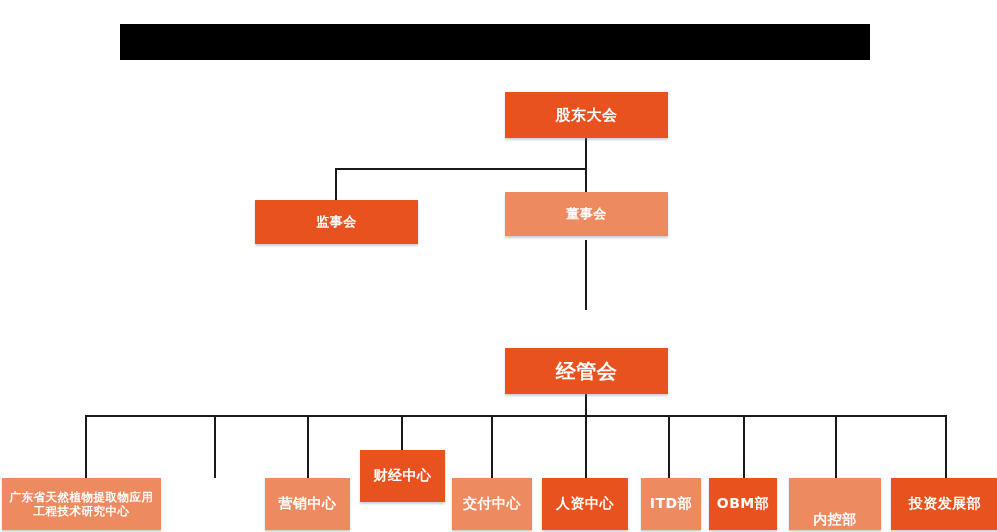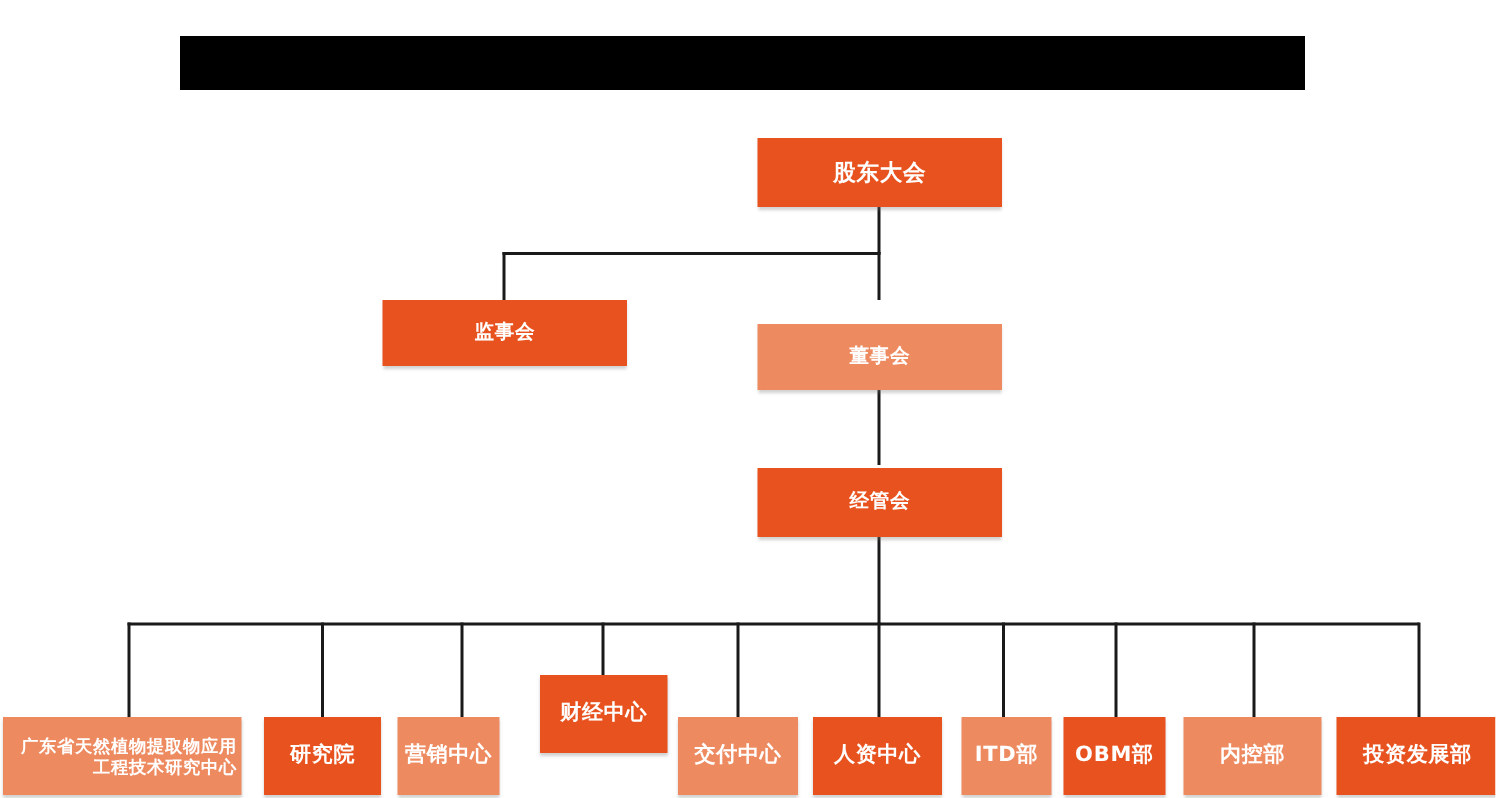--- a/index.html
+++ b/index.html
@@ -47,23 +47,23 @@
     letter-spacing: 0.5px;
     box-shadow: 0 2px 2px rgba(120,120,120,0.35);
     line-height: 1.25;
     padding: 2px 3px;
   }
   .node.dark  { background: #e8521e; }
   .node.light { background: #ee8a60; }
 
   .node.lvl1 { font-size: 15px; }
   .node.lvl2 { font-size: 13px; }
-  .node.lvl3 { font-size: 13px; }
+  .node.lvl3 { font-size: 20px; margin-top: 36px; }
   .node.leaf { font-size: 14px; }
-  .node.leaf.small { font-size: 11.5px; font-weight: bold; text-align: right; }
+  .node.leaf.small { font-size: 11.5px; font-weight: bold; }
 </style>
 </head>
 <body>
 
 <div id="canvas">
 
   <div class="title-bar"></div>
 
   <div class="line v" style="left:585px; top:138px; height:31px;"></div>
 
@@ -91,37 +91,34 @@
   <div class="line v" style="left:945px; top:415px; height:63px;"></div>
 
   <div class="node dark lvl1" style="left:505px; top:92px; width:163px; height:46px;">
     <span>股东大会</span>
   </div>
 
   <div class="node dark lvl2" style="left:255px; top:200px; width:163px; height:44px;">
     <span>监事会</span>
   </div>
 
-  <div class="node light lvl2" style="left:505px; top:216px; width:163px; height:44px;">
+  <div class="node light lvl2" style="left:505px; top:192px; width:163px; height:44px;">
     <span>董事会</span>
   </div>
 
   <div class="node dark lvl3" style="left:505px; top:312px; width:163px; height:46px;">
     <span>经管会</span>
   </div>
 
   <div class="node light leaf small" style="left:2px; top:478px; width:159px; height:52px;">
     <span>广东省天然植物提取物应用工程技术研究中心</span>
   </div>
 
-  <div class="node dark leaf" style="left:176px; top:478px; width:78px; height:52px;">
-    <span>研究院</span>
-  </div>
 
-  <div class="node light leaf" style="left:265px; top:478px; width:68px; height:52px;">
+  <div class="node light leaf" style="left:265px; top:478px; width:85px; height:52px;">
     <span>营销中心</span>
   </div>
 
   <div class="node dark leaf" style="left:360px; top:450px; width:85px; height:52px;justify-content:center;">
     <span>财经中心</span>
   </div>
 
   <div class="node dark leaf" style="left:542px; top:478px; width:86px; height:52px;">
     <span>人资中心</span>
   </div>
@@ -131,21 +128,21 @@
   </div>
 
   <div class="node light leaf" style="left:641px; top:478px; width:60px; height:52px;">
     <span>ITD部</span>
   </div>
 
   <div class="node dark leaf" style="left:709px; top:478px; width:68px; height:52px;align-items:center;">
     <span>OBM部</span>
   </div>
 
-  <div class="node light leaf" style="left:789px; top:478px; width:92px; height:52px;">
+  <div class="node light leaf" style="left:789px; top:478px; width:92px; height:52px;align-items:flex-end;">
     <span>内控部</span>
   </div>
 
   <div class="node dark leaf" style="left:891px; top:478px; width:108px; height:52px;">
     <span>投资发展部</span>
   </div>
 
 </div>
 
 </body></html>

